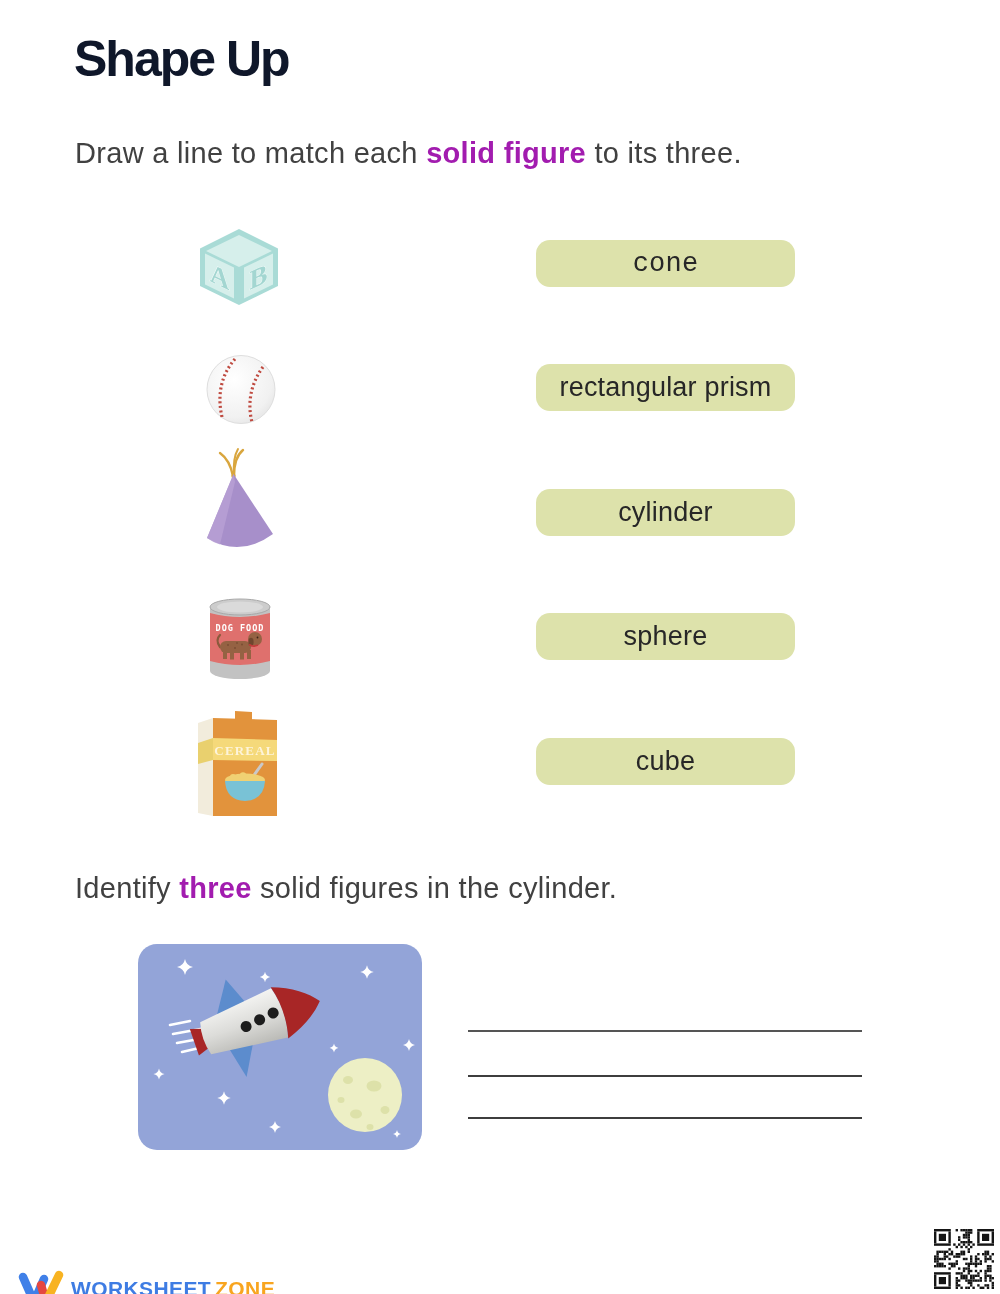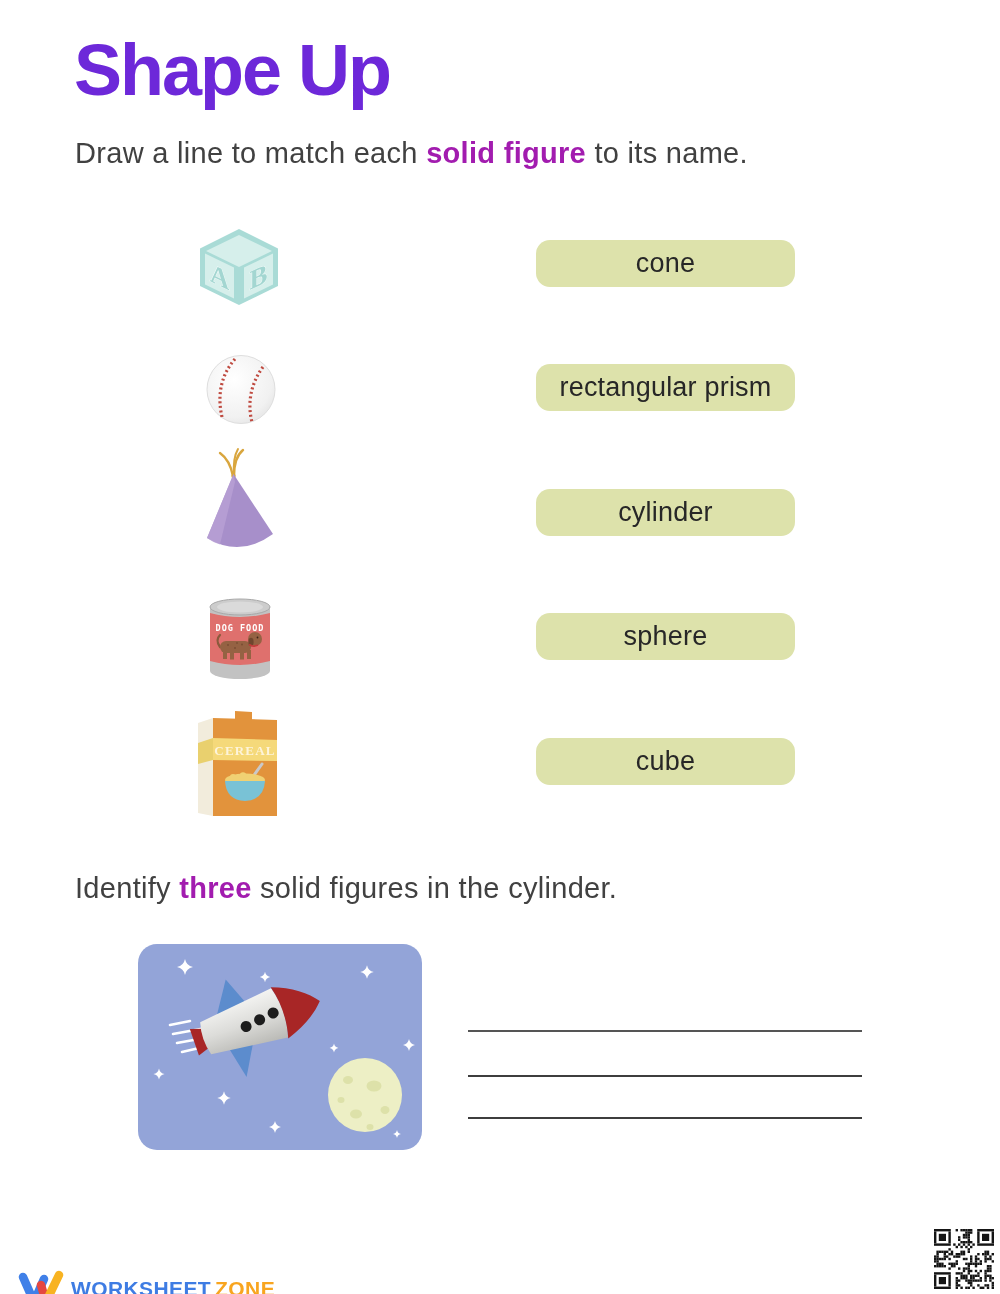--- a/index.html
+++ b/index.html
@@ -2,21 +2,21 @@
 <html><head>
 <meta charset="utf-8">
 <style>
   html,body{margin:0;padding:0;background:#ffffff;}
   .page{
     position:relative;width:1000px;height:1294px;background:#ffffff;
     font-family:"Liberation Sans",sans-serif;overflow:hidden;
   }
   .page-title{
     position:absolute;left:74px;top:34px;
-    font-size:72px;font-weight:700;letter-spacing:-2px;color:#6d28d9;line-height:1;
+    font-size:50px;font-weight:700;letter-spacing:-2px;color:#0f172a;line-height:1;
   }
   .instr{
     position:absolute;left:75px;font-size:29px;color:#414141;font-weight:400;
     letter-spacing:0.3px;white-space:nowrap;
   }
   .instr .b{font-weight:700;color:#a21caf;}
   .instr1{top:137px;}
   .instr2{top:872px;}
   .figure{position:absolute;}
   .figure svg{display:block;width:100%;height:100%;}
@@ -44,21 +44,21 @@
   }
   .qr{position:absolute;left:934px;top:1228px;width:60px;height:62px;}
   .qr svg{display:block;width:100%;height:100%;}
 </style>
 </head>
 <body>
 
 <div class="page">
 
   <div class="page-title">Shape Up</div>
-  <div class="instr instr1"><span>Draw a line to match each </span><span class="b">solid figure</span><span> to its name.</span></div>
+  <div class="instr instr1"><span>Draw a line to match each </span><span class="b">solid figure</span><span> to its three.</span></div>
 
   <div class="figure" style="left:195px;top:228px;width:88px;height:78px;">
     <svg viewBox="0 0 88 78">
       <polygon points="44,1 83,20.5 83,58 44,77 5,58 5,20.5" fill="#a9dbd6"></polygon>
       <polygon points="44,7 77,23 44,39 11,23" fill="#d6efeb"></polygon>
       <polygon points="10,25.5 39,39.5 39,70.5 10,56.5" fill="#d6efeb"></polygon>
       <polygon points="49,39.5 78,25.5 78,56.5 49,70.5" fill="#d6efeb"></polygon>
       <text transform="skewY(25.4)" x="24.5" y="46" text-anchor="middle" font-family="Liberation Serif, serif" font-weight="bold" font-size="27" fill="#a3d6d1" stroke="#f3fbf9" stroke-width="0.8" paint-order="stroke">A</text>
       <text transform="skewY(-25.4)" x="63.5" y="88" text-anchor="middle" font-family="Liberation Serif, serif" font-weight="bold" font-size="27" fill="#a3d6d1" stroke="#f3fbf9" stroke-width="0.8" paint-order="stroke">B</text>
     </svg>
@@ -128,21 +128,21 @@
         <line x1="57" y1="68" x2="67" y2="54" stroke="#c9c9c9" stroke-width="3" stroke-linecap="round"></line>
         <ellipse cx="50" cy="70" rx="20" ry="6.5" fill="#f0d173"></ellipse>
         <circle cx="38" cy="67" r="3" fill="#f0d173"></circle>
         <circle cx="48" cy="65.5" r="3.2" fill="#f0d173"></circle>
         <circle cx="58" cy="67" r="2.8" fill="#f0d173"></circle>
         <path d="M30,71 Q31,90 50,91 Q69,90 70,71 Z" fill="#79c2d6"></path>
       </g>
     </svg>
   </div>
 
-  <div class="pill" style="top:240px;">
+  <div class="pill" style="top:240px;font-family:Liberation Mono, monospace;">
       <span>cone</span>
     </div>
   <div class="pill" style="top:364px;text-align:center;">
       <span>rectangular prism</span>
     </div>
   <div class="pill" style="top:613px;">
       <span>sphere</span>
     </div>
   <div class="pill" style="top:489px;">
       <span>cylinder</span>

